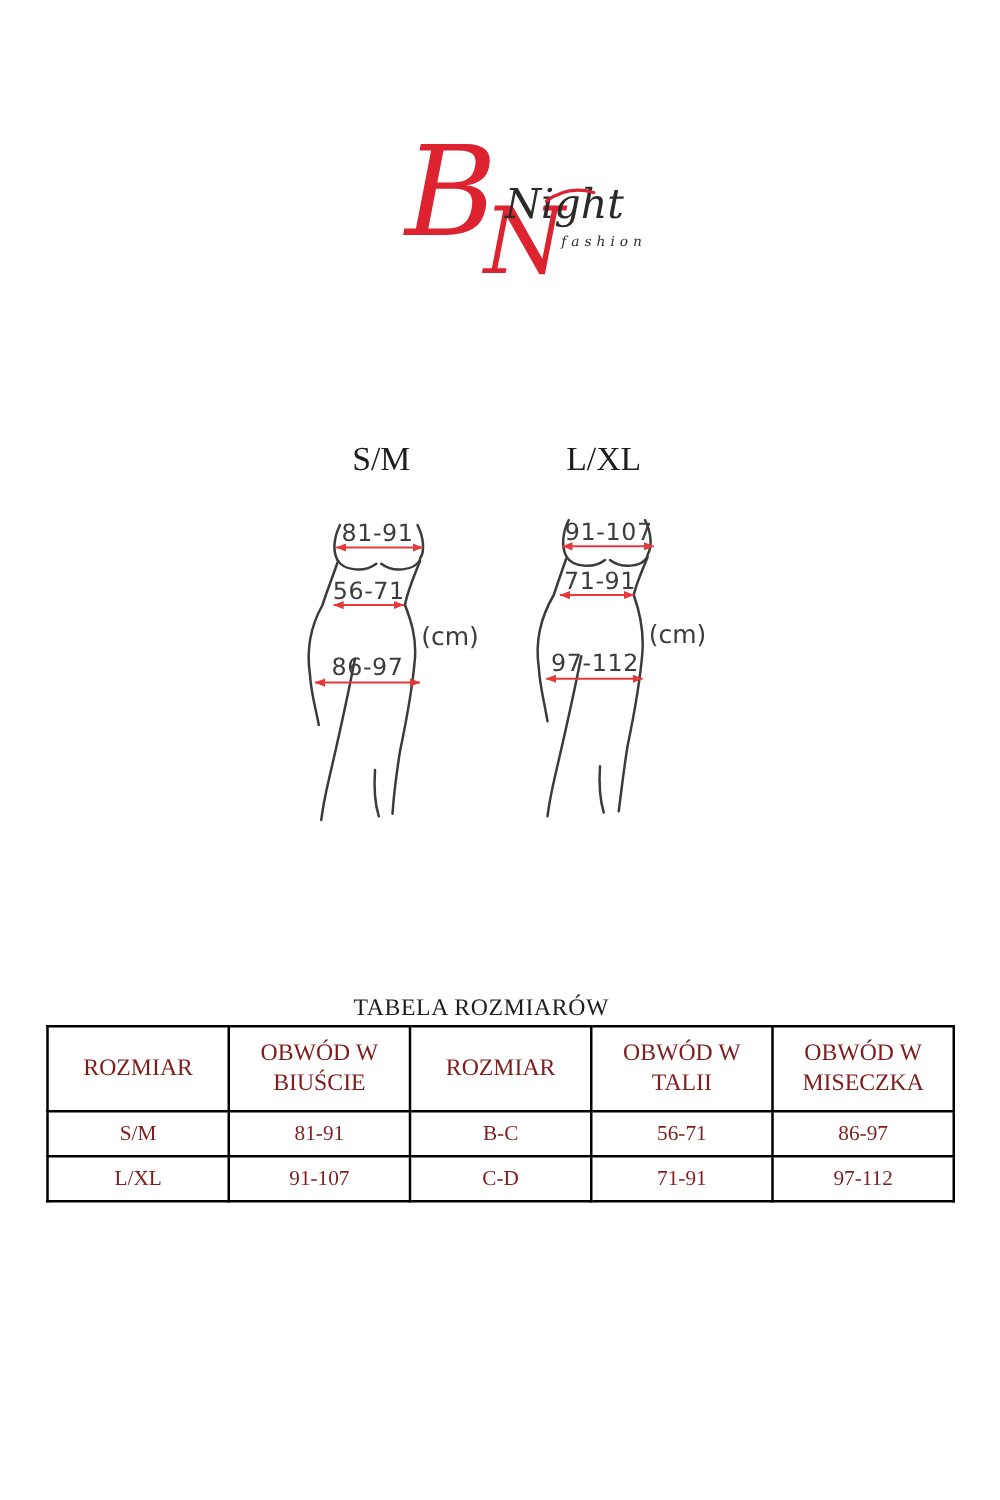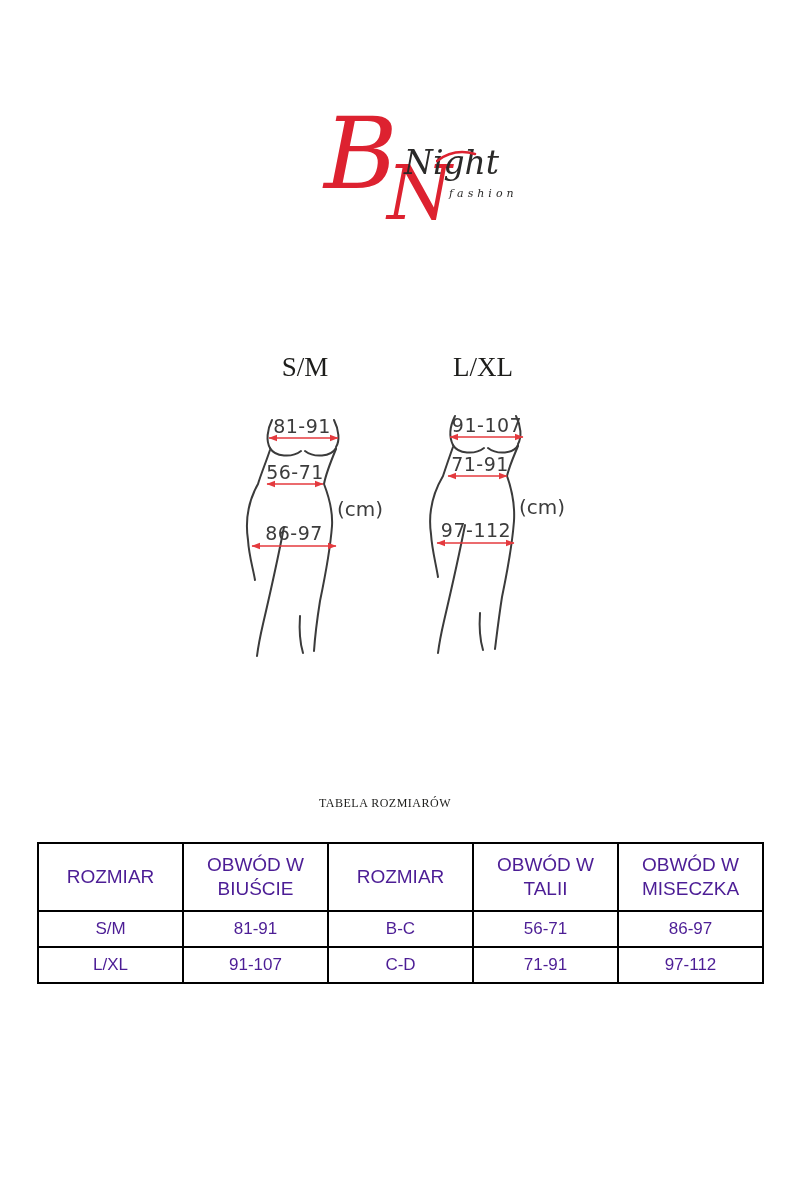--- a/index.html
+++ b/index.html
@@ -38,24 +38,24 @@
   .sil{fill:none;stroke:var(--silhouette-ink,#3b3b3b);stroke-width:2;stroke-linecap:round;}
   .mline{stroke:var(--red-line,#e43a3e);stroke-width:1.6;}
   .arrowhead{fill:var(--red-line,#e43a3e);}
   .mlabel{font-family:"DejaVu Sans",sans-serif;font-size:19px;
           fill:var(--figure-ink,#3c3c3c);letter-spacing:0.5px;}
   .unit-label{font-family:"DejaVu Sans",sans-serif;font-size:20px;
               fill:var(--figure-ink,#3c3c3c);}
 
   
   .table-title{position:absolute;left:0;top:796px;width:770px;text-align:center;
-               font-size:12px;letter-spacing:0.5px;color:#1d1d1b;}
-  .size-table{position:absolute;left:37px;top:842px;width:725px;
+               font-size:19px;letter-spacing:0.5px;color:#1d1d1b;}
+  .size-table{position:absolute;left:37px;top:820px;width:725px;
               border-collapse:collapse;table-layout:fixed;
-              font-family:Liberation Sans, sans-serif;color:#4c1d95;}
+              font-family:Liberation Serif, serif;color:#7f1d1d;}
   .size-table th,.size-table td{border:2px solid #000;text-align:center;vertical-align:middle;}
   .size-table th{height:66px;font-size:19px;font-weight:normal;line-height:1.25;padding:0 13px;}
   .size-table td{height:34px;font-size:17px;padding:0 4px;}
 </style>
 </head>
 <body>
 
 <div class="page">
 
   <div class="logo">

